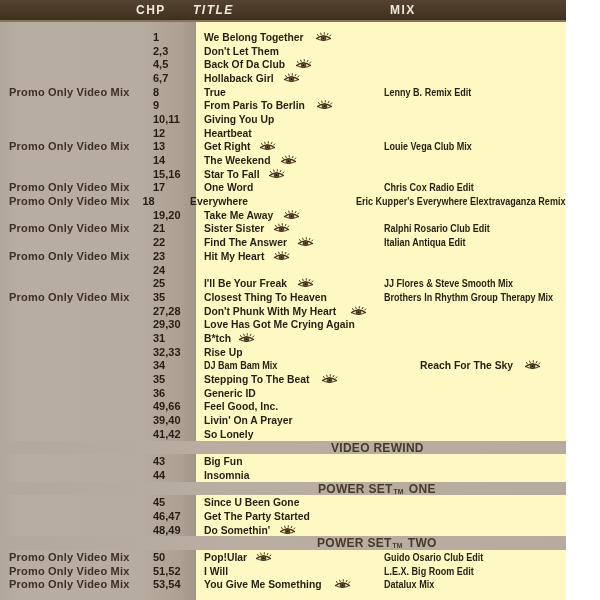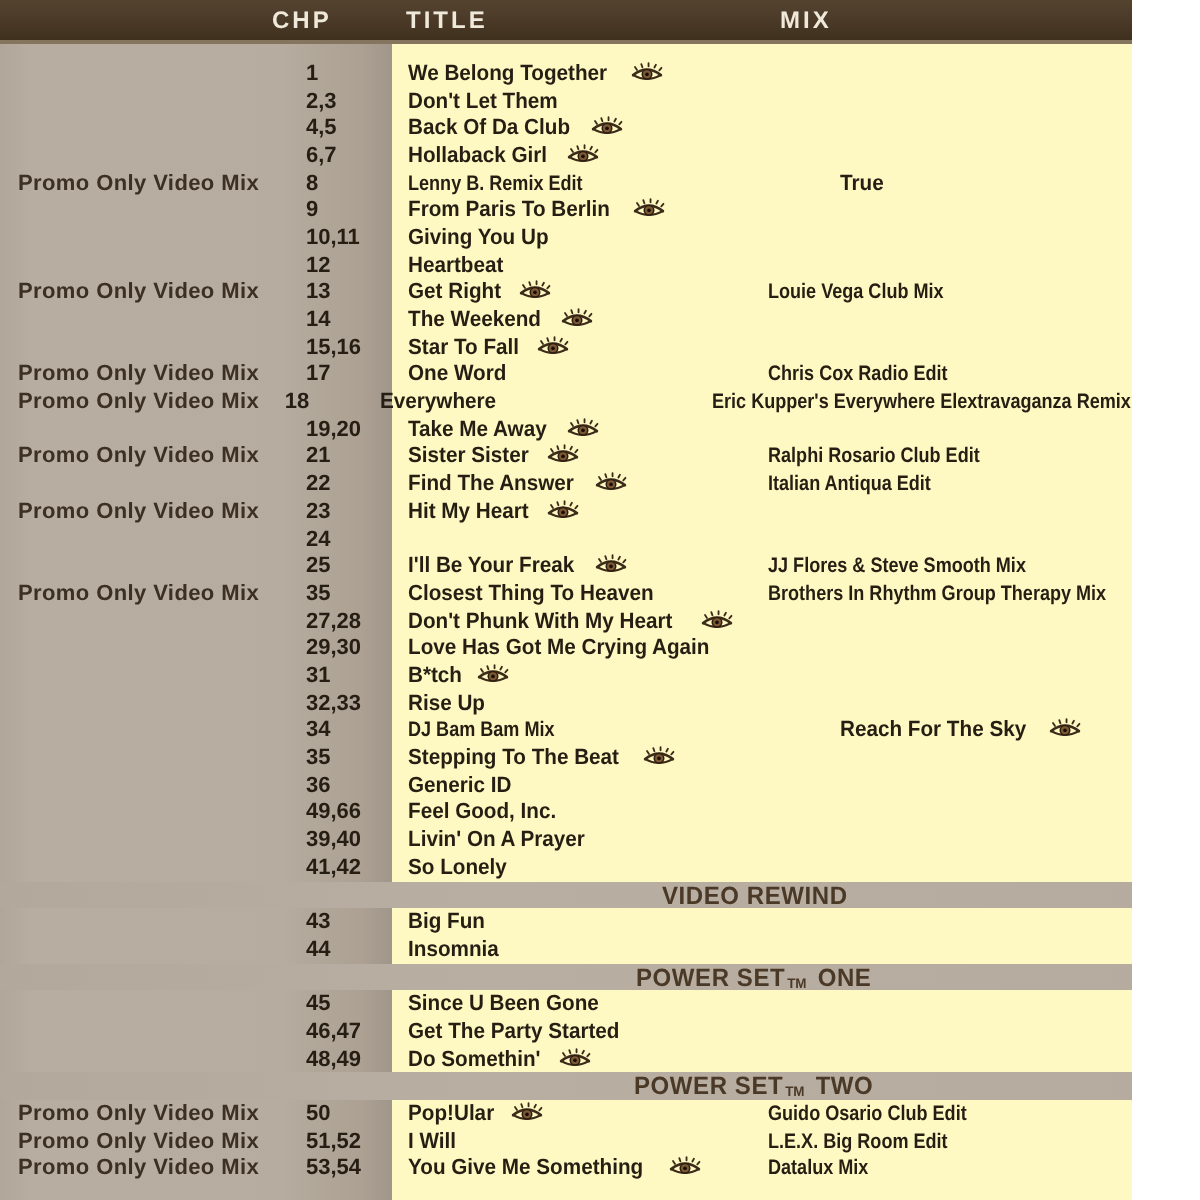--- a/index.html
+++ b/index.html
@@ -13,37 +13,37 @@
   .header{
     position:absolute;top:0;left:0;width:600px;height:20px;
     background:linear-gradient(180deg,#54432f 0%,#4a3927 55%,#3f301e 100%);
     border-bottom:2px solid #86755e;
   }
   .h{
     position:absolute;top:3px;color:#efe9db;font-size:12px;font-weight:bold;
     letter-spacing:1.5px;white-space:nowrap;
   }
   .h.chp{left:136px;}
-  .h.title{left:203px;}
+  .h.title{left:193px;font-style:italic;}
   .h.mix{left:390px;}
   .tanstrip{
     position:absolute;left:0;top:22px;width:196px;bottom:0;
     background:linear-gradient(90deg,#b0a69a 0%,#b7ada1 8%,#b6ac9f 72%,#aca192 92%,#a0968a 100%);
   }
   .rows{position:absolute;top:30px;left:0;width:600px;}
   .row{height:13.7px;display:flex;align-items:center;}
   .cell{box-sizing:border-box;white-space:nowrap;}
   .cell.promo{
     width:153px;padding-left:9px;font-weight:bold;font-size:11px;color:#3c2f23;
     letter-spacing:0.2px;
   }
   .cell.chp{width:51px;font-weight:bold;font-size:11px;color:#271e13;}
   .cell.title{
     width:180px;font-weight:bold;font-size:11px;color:#271e13;
-    display:flex;
+    display:flex;align-items:center;
   }
   .cell.title .t{display:inline-block;transform:scaleX(0.94);transform-origin:left center;}
   .cell.mix{flex:1;font-weight:bold;font-size:10.5px;color:#271e13;}
   .cell.mix .t{display:inline-block;transform:scaleX(0.86);transform-origin:left center;}
   .eye{width:17px;height:10px;margin-left:5px;flex:0 0 auto;}
   .row.section{
     background:linear-gradient(90deg,#b2a89c 0%,#b8aea2 40%,#b5ab9f 100%);
     padding-left:158px;box-sizing:border-box;flex-direction:column;
   }
   .sec-label{
@@ -117,24 +117,24 @@
             <path d="M4.5 5.2 L3.2 3.2 M8 3.4 L7.3 1.4 M12 2.8 L12 0.8 M15.8 3.6 L16.8 1.8 M19 5.4 L20.4 3.8" stroke="#3c2b19" stroke-width="1.2" stroke-linecap="round"></path>
             <circle cx="11" cy="8" r="3.1" fill="#7d5835" stroke="#2c1d0f" stroke-width="1"></circle>
             <circle cx="11" cy="8" r="1.2" fill="#170f07"></circle>
           </svg>
         </div>
         <div class="cell mix"></div>
       </div>
       <div class="row track">
         <div class="cell promo">Promo Only Video Mix</div>
         <div class="cell chp">8</div>
+        <div class="cell title">
+          <span class="t">True</span>
+        </div>
         <div class="cell mix"><span class="t">Lenny B. Remix Edit</span></div>
-        <div class="cell title">
-          <span class="t">True</span>
-        </div>
       </div>
       <div class="row track">
         <div class="cell promo"></div>
         <div class="cell chp">9</div>
         <div class="cell title">
           <span class="t">From Paris To Berlin</span>
           <svg viewBox="0 0 22 13" class="eye">
             <path d="M2 8.5 Q11 1.5 20 8.5" fill="none" stroke="#3c2b19" stroke-width="1.8" stroke-linecap="round"></path>
             <path d="M2 8.5 Q11 13.5 20 8.5" fill="none" stroke="#3c2b19" stroke-width="1.3" stroke-linecap="round"></path>
             <path d="M4.5 5.2 L3.2 3.2 M8 3.4 L7.3 1.4 M12 2.8 L12 0.8 M15.8 3.6 L16.8 1.8 M19 5.4 L20.4 3.8" stroke="#3c2b19" stroke-width="1.2" stroke-linecap="round"></path>

